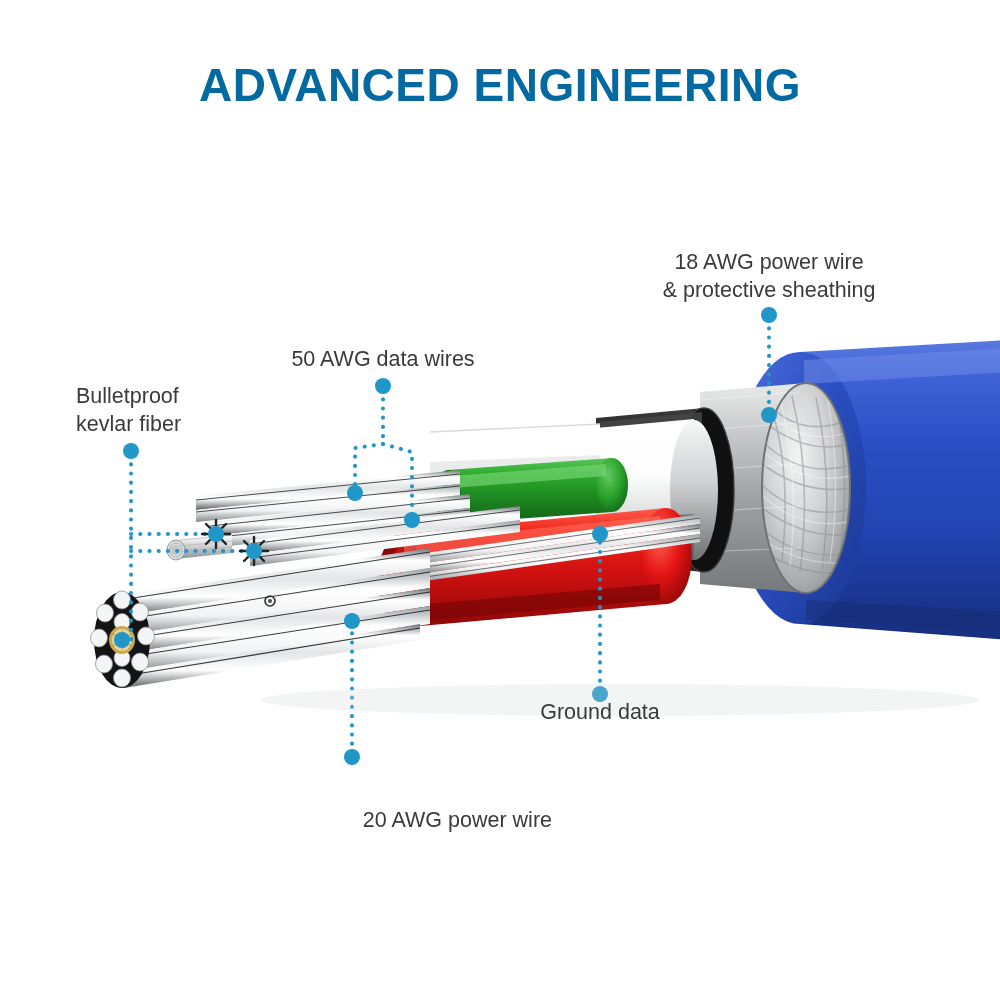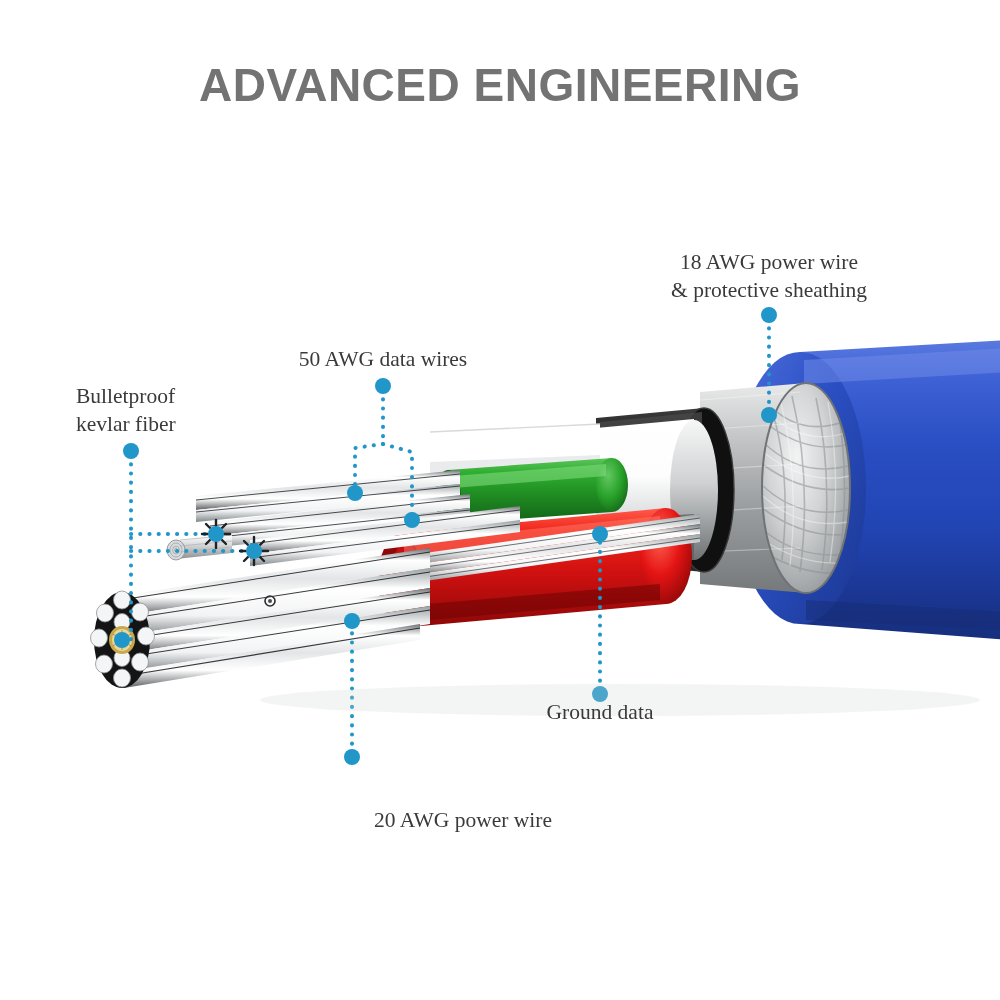--- a/index.html
+++ b/index.html
@@ -23,30 +23,30 @@
   }
   #page-title {
     position: absolute;
     left: 0;
     top: 58px;
     width: 1000px;
     text-align: center;
     font-size: 46px;
     font-weight: bold;
     letter-spacing: 0.5px;
-    color: #737373;
+    color: #0369a1;
     font-family: "Liberation Sans", sans-serif;
     white-space: nowrap;
   }
   .annot {
     position: absolute;
     font-size: 21.5px;
     color: #3a3a3a;
     line-height: 1.32;
-    font-family: Liberation Serif, serif;
+    font-family: Liberation Sans, sans-serif;
     white-space: nowrap;
   }
   .annot.center { text-align: center; }
   .annot .ln { display: block; }
   svg#art {
     position: absolute;
     left: 0; top: 0;
     width: 1000px;
     height: 1000px;
   }

